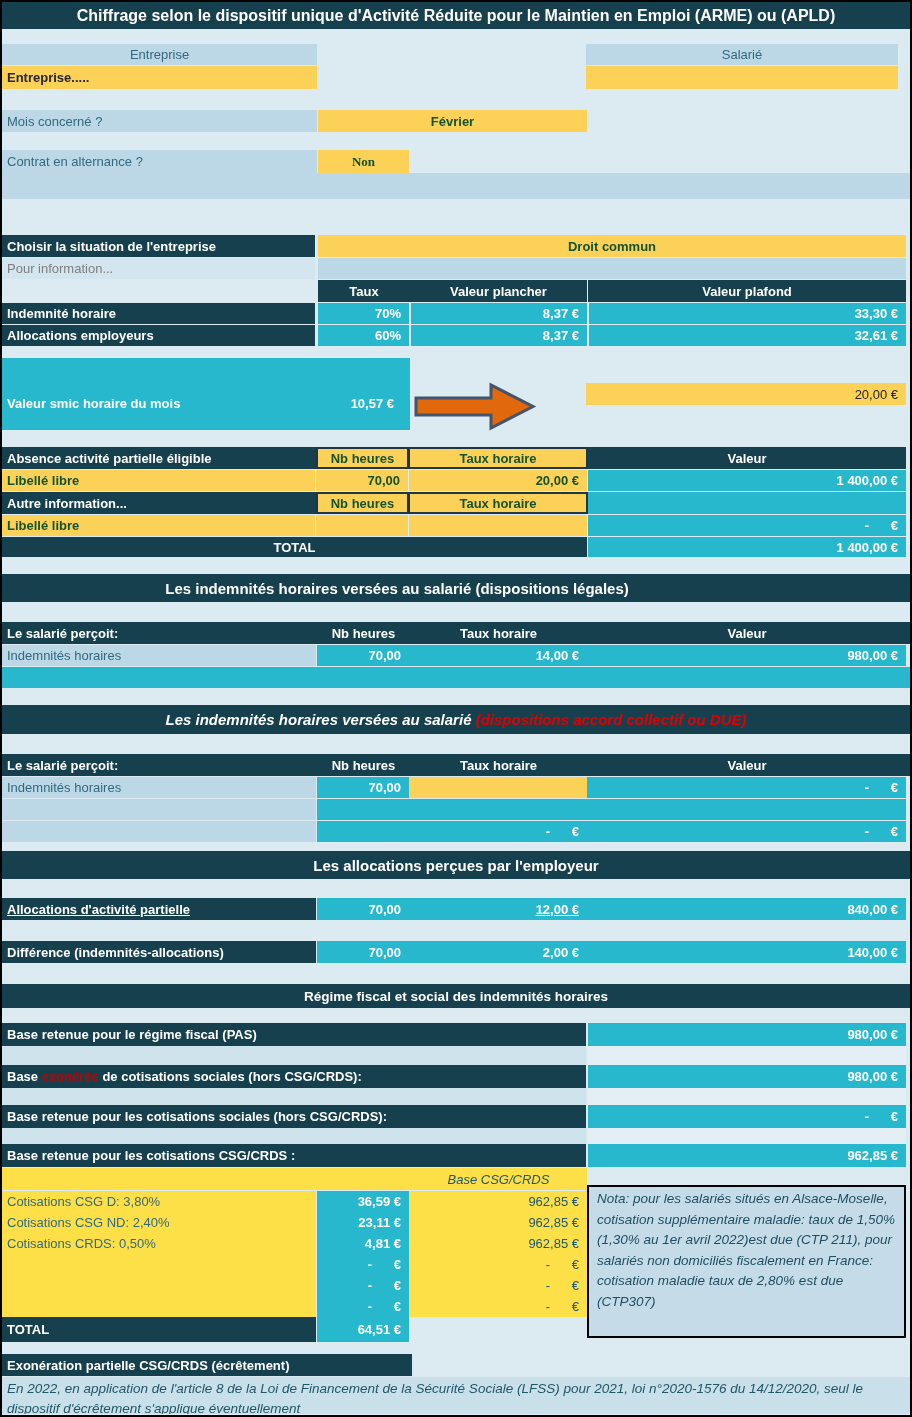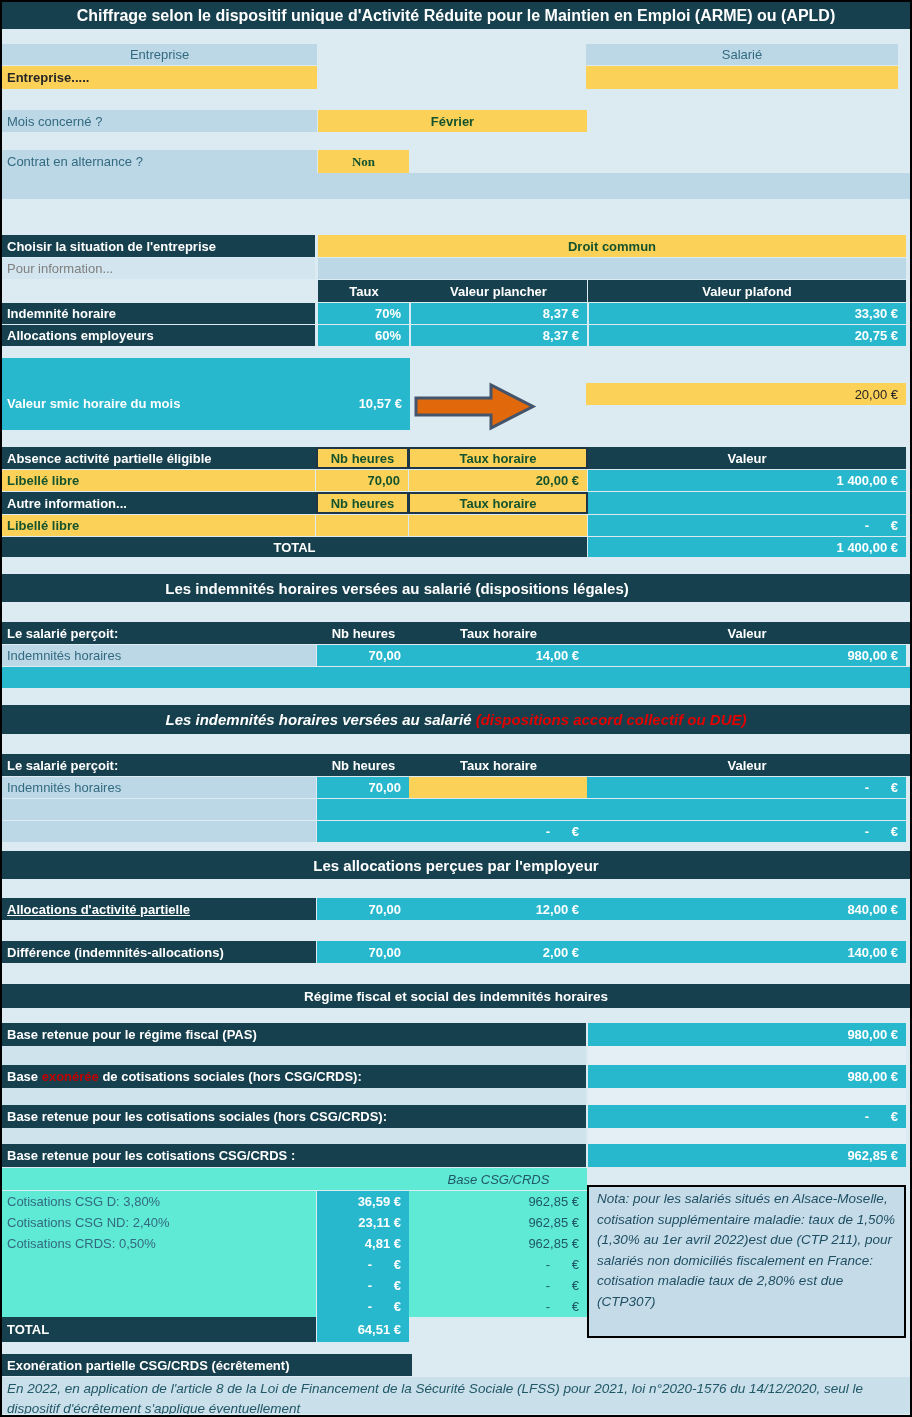--- a/index.html
+++ b/index.html
@@ -7,21 +7,21 @@
     position:relative;width:912px;height:1417px;box-sizing:border-box;
     border:2px solid #000;background:#DCEAF2;
     font-family:"Liberation Sans",sans-serif;overflow:hidden;
   }
   .c{position:absolute;box-sizing:border-box;display:flex;align-items:center;
      font-size:13px;overflow:hidden;white-space:pre;}
   .dk{background:#17404E;color:#fff;font-weight:bold;}
   .cy{background:#27B8CE;color:#fff;font-weight:bold;}
   .ye{background:#FBD158;}
   .lb{background:#BCD8E6;}
-  .lb2{background:#5eead4;}
+  .lb2{background:#fde047;}
   .pi{background:#D3E5EE;}
   .gap1{background:#CFE3ED;}
   .gap2{background:#E3EFF5;}
   .rt{justify-content:flex-end;padding-right:8px;}
   .ct{justify-content:center;}
   .lf{padding-left:5px;}
   .br{color:#14532d;font-weight:bold;}
   .gy{color:#7F7F7F;}
   .tx{color:#336A80;}
   .dkx{color:#215868;}
@@ -31,21 +31,21 @@
   .fs16{font-size:16px;}
   .fs135{font-size:13.5px;}
   .red{color:#E10000;}
   .red2{color:#C00000;}
   .sp{position:absolute;top:0;height:100%;display:flex;align-items:center;box-sizing:border-box;}
   .notabox{background:#C5DCE8;border:2px solid #000;color:#1F4E63;font-style:italic;
            font-size:13.5px;line-height:1.52;padding:2px 8px;white-space:normal;align-items:flex-start;}
   .footer{background:#C9DFEA;color:#215868;font-style:italic;font-size:13.5px;line-height:1.45;
           padding:2px 5px;white-space:normal;align-items:flex-start;}
   .smic{background:#27B8CE;color:#fff;font-weight:bold;display:block;padding-top:4px;}
-  .smic .ln{display:flex;align-items:center;height:22px;padding-left:5px;padding-right:8px;}
+  .smic .ln{display:flex;align-items:center;height:22px;padding-left:5px;padding-right:16px;}
 </style>
 </head>
 <body>
 
 <div id="page">
 
   <div class="c dk ct fs16" style="left:0;top:0;width:908px;height:27px;">Chiffrage selon le dispositif unique d'Activité Réduite pour le Maintien en Emploi (ARME) ou (APLD)</div>
 
   <div class="c lb ct tx" style="left:0;top:42px;width:315px;height:21px;">Entreprise</div>
   <div class="c lb ct tx" style="left:584px;top:42px;width:312px;height:21px;">Salarié</div>
@@ -69,21 +69,21 @@
   <div class="c dk ct" style="left:586px;top:278px;width:318px;height:22px;">Valeur plafond</div>
 
   <div class="c dk lf" style="left:0;top:301px;width:313px;height:21px;">Indemnité horaire</div>
   <div class="c cy rt" style="left:316px;top:301px;width:91px;height:21px;">70%</div>
   <div class="c cy rt" style="left:409px;top:301px;width:176px;height:21px;">8,37 €</div>
   <div class="c cy rt" style="left:587px;top:301px;width:317px;height:21px;">33,30 €</div>
 
   <div class="c dk lf" style="left:0;top:323px;width:313px;height:21px;">Allocations employeurs</div>
   <div class="c cy rt" style="left:316px;top:323px;width:91px;height:21px;">60%</div>
   <div class="c cy rt" style="left:409px;top:323px;width:176px;height:21px;">8,37 €</div>
-  <div class="c cy rt" style="left:587px;top:323px;width:317px;height:21px;">20,75 €</div>
+  <div class="c cy rt" style="left:587px;top:323px;width:317px;height:21px;">32,61 €</div>
 
   <div class="c smic" style="left:0;top:356px;width:408px;height:72px;">
     <div class="ln" style="justify-content:space-between;">
       <span>Valeur smic horaire du mois</span>
       <span>10,57 €</span>
     </div>
     
     
   </div>
 
@@ -147,21 +147,21 @@
   <div class="c cy" style="left:315px;top:797px;width:589px;height:21px;"></div>
   <div class="c lb" style="left:0;top:819px;width:314px;height:21px;"></div>
   <div class="c cy" style="left:315px;top:819px;width:92px;height:21px;"></div>
   <div class="c cy rt" style="left:407px;top:819px;width:178px;height:21px;">-      €</div>
   <div class="c cy rt" style="left:585px;top:819px;width:319px;height:21px;">-      €</div>
 
   <div class="c dk ct fs15" style="left:0;top:849px;width:908px;height:28px;">Les allocations perçues par l'employeur</div>
 
   <div class="c dk lf" style="left:0;top:896px;width:314px;height:22px;text-decoration:underline;">Allocations d'activité partielle</div>
   <div class="c cy rt" style="left:315px;top:896px;width:92px;height:22px;">70,00</div>
-  <div class="c cy rt" style="left:407px;top:896px;width:178px;height:22px;">12,00 €</div>
+  <div class="c cy rt" style="left:407px;top:896px;width:178px;height:22px;text-decoration:underline;">12,00 €</div>
   <div class="c cy rt" style="left:585px;top:896px;width:319px;height:22px;">840,00 €</div>
 
   <div class="c dk lf" style="left:0;top:939px;width:314px;height:22px;">Différence (indemnités-allocations)</div>
   <div class="c cy rt" style="left:315px;top:939px;width:92px;height:22px;">70,00</div>
   <div class="c cy rt" style="left:407px;top:939px;width:178px;height:22px;">2,00 €</div>
   <div class="c cy rt" style="left:585px;top:939px;width:319px;height:22px;">140,00 €</div>
 
   <div class="c dk ct fs135" style="left:0;top:982px;width:908px;height:24px;">Régime fiscal et social des indemnités horaires</div>
 
   <div class="c dk lf" style="left:0;top:1021px;width:584px;height:23px;">Base retenue pour le régime fiscal (PAS)</div>

